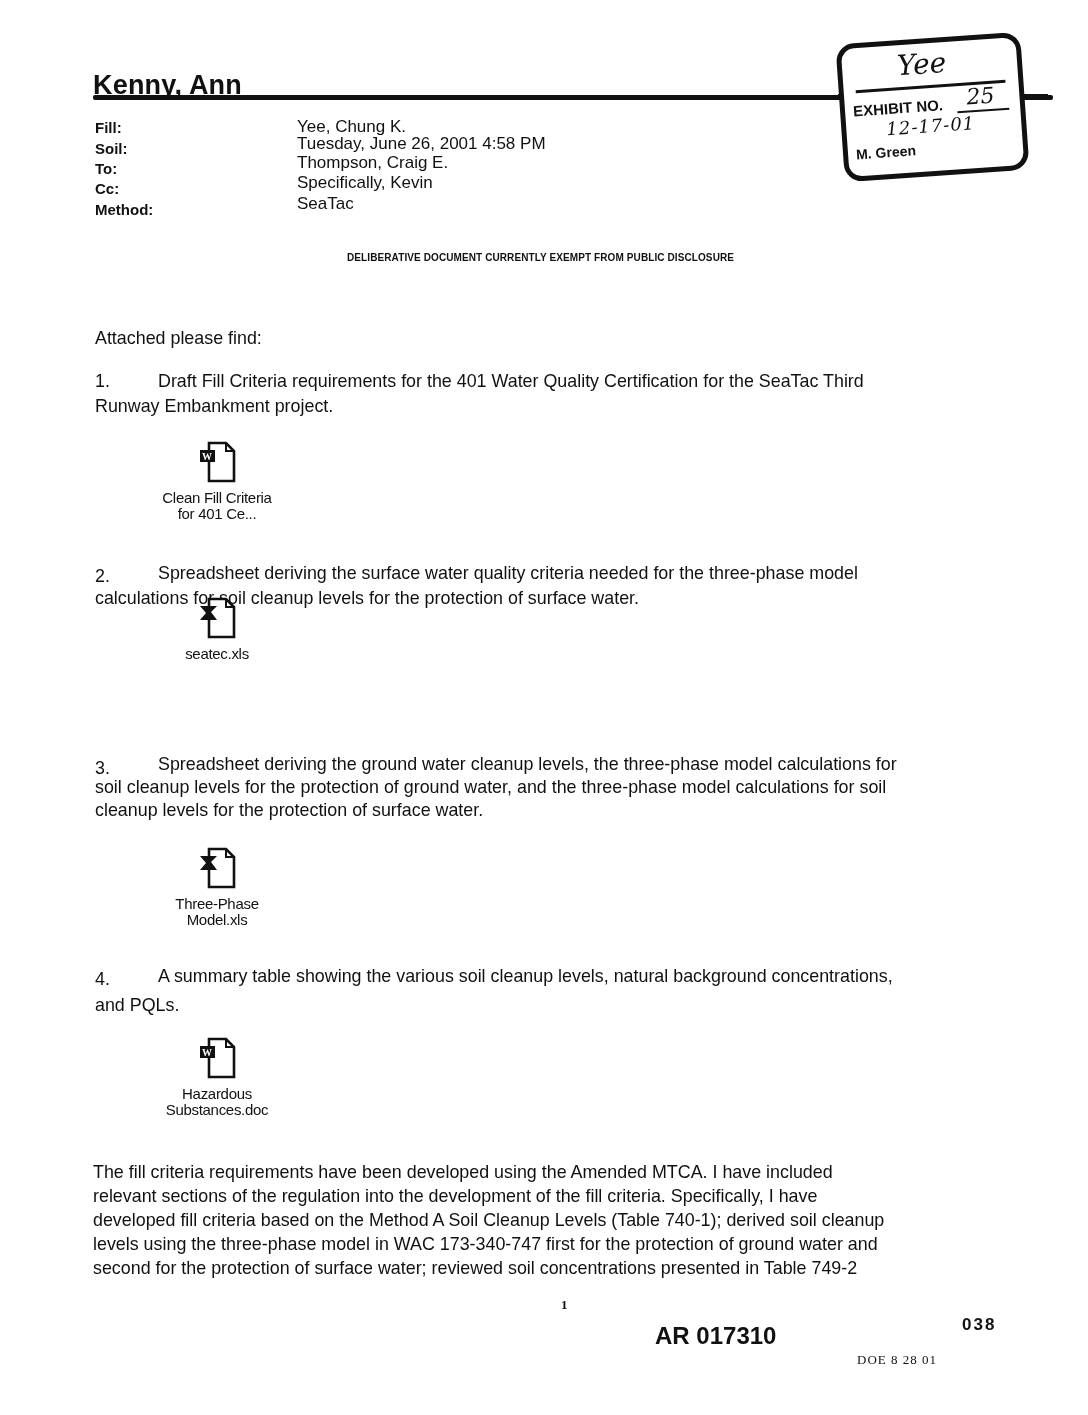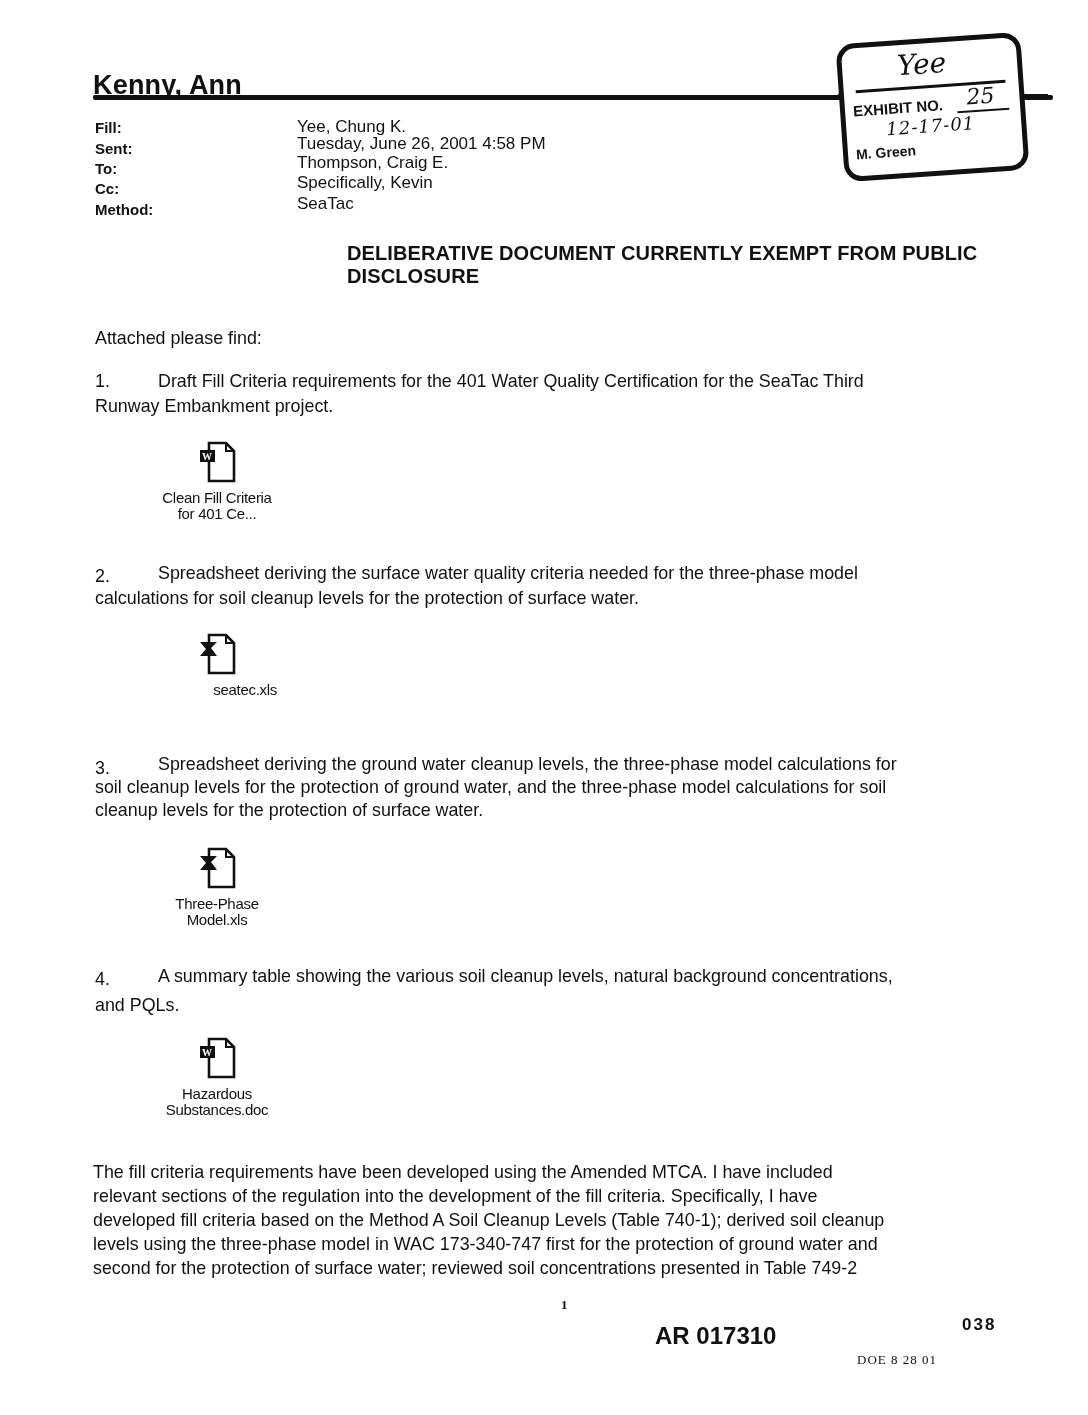--- a/index.html
+++ b/index.html
@@ -5,21 +5,21 @@
   html, body { margin: 0; padding: 0; background: #ffffff; }
   body {
     width: 1088px; height: 1415px; position: relative; overflow: hidden;
     font-family: "Liberation Sans", sans-serif; color: #111;
   }
   .abs { position: absolute; }
   .sender-name { left: 93px; top: 70px; font-size: 27px; font-weight: bold; letter-spacing: 0.2px; }
   .header-rule { left: 93px; top: 95px; width: 960px; height: 5px; background: #111; border-radius: 2px; }
   .hdr-label { left: 95px; font-size: 15px; font-weight: bold; }
   .hdr-value { left: 297px; font-size: 17px; }
-  .notice { left: 347px; top: 242px; font-size: 20px; font-weight: bold; letter-spacing: 0.1px; }
+  .notice { left: 347px; top: 252px; font-size: 10px; font-weight: bold; letter-spacing: 0.1px; }
   .body-text { font-size: 19px; line-height: 23px; transform: scaleX(0.94); transform-origin: left top; }
   .attach { text-align: center; width: 120px; }
   .attach .fname { font-size: 15px; line-height: 16px; letter-spacing: -0.3px; }
   .file-icon { width: 40px; height: 44px; margin: 0 auto 6px auto; display: block; }
   .stamp {
     left: 840px; top: 38px; width: 175px; height: 128px;
     border: 5px solid #111; border-radius: 18px; transform: rotate(-4deg);
     background: #fff;
   }
   .stamp-line-l { left: 838px; top: 94px; width: 210px; height: 3px; background: #111; }
@@ -36,21 +36,21 @@
   .docket-num { left: 962px; top: 1315px; font-size: 17px; font-family: Liberation Sans, sans-serif; font-weight: bold; letter-spacing: 2px; }
 </style>
 </head>
 <body>
 
 <div class="abs sender-name">Kenny, Ann</div>
 <div class="abs header-rule"></div>
 
 <div class="abs hdr-label" style="top:119px">Fill:</div>
 <div class="abs hdr-value" style="top:117px">Yee, Chung K.</div>
-<div class="abs hdr-label" style="top:140px">Sent:</div>
+<div class="abs hdr-label" style="top:140px">Soil:</div>
 <div class="abs hdr-value" style="top:134px">Tuesday, June 26, 2001 4:58 PM</div>
 <div class="abs hdr-label" style="top:160px">To:</div>
 <div class="abs hdr-value" style="top:153px">Thompson, Craig E.</div>
 <div class="abs hdr-label" style="top:180px">Cc:</div>
 <div class="abs hdr-value" style="top:173px">Specifically, Kevin</div>
 <div class="abs hdr-label" style="top:201px">Method:</div>
 <div class="abs hdr-value" style="top:194px">SeaTac</div>
 
 <div class="abs stamp-line-l"></div>
 <div class="abs stamp">
@@ -77,21 +77,21 @@
     <rect x="3" y="10" width="15" height="12" fill="#111"></rect>
     <text x="5" y="20" font-size="10" font-weight="bold" fill="#fff" font-family="Liberation Serif, serif">W</text>
   </svg>
   <div class="fname">Clean Fill Criteria</div>
   <div class="fname">for 401 Ce...</div>
 </div>
 
 <div class="abs body-text" style="left:95px; top:564px;">2.</div>
 <div class="abs body-text" style="left:158px; top:561px;">Spreadsheet deriving the surface water quality criteria needed for the three-phase model</div>
 <div class="abs body-text" style="left:95px; top:586px;">calculations for soil cleanup levels for the protection of surface water.</div>
-<div class="abs attach" style="left:157px; top:632px;text-align:right;">
+<div class="abs attach" style="left:157px; top:596px;">
   <svg class="file-icon" viewBox="0 0 40 44">
     <path d="M12 3 H29 L37 11 V41 H12 Z" fill="#fff" stroke="#111" stroke-width="2.6"></path>
     <path d="M29 3 V11 H37" fill="none" stroke="#111" stroke-width="2"></path>
     <path d="M3 10 L20 10 L14 16 L20 24 L3 24 L9 17 Z" fill="#111"></path>
   </svg>
   <div class="fname">seatec.xls</div>
 </div>
 
 <div class="abs body-text" style="left:95px; top:756px;">3.</div>
 <div class="abs body-text" style="left:158px; top:752px;">Spreadsheet deriving the ground water cleanup levels, the three-phase model calculations for</div>

